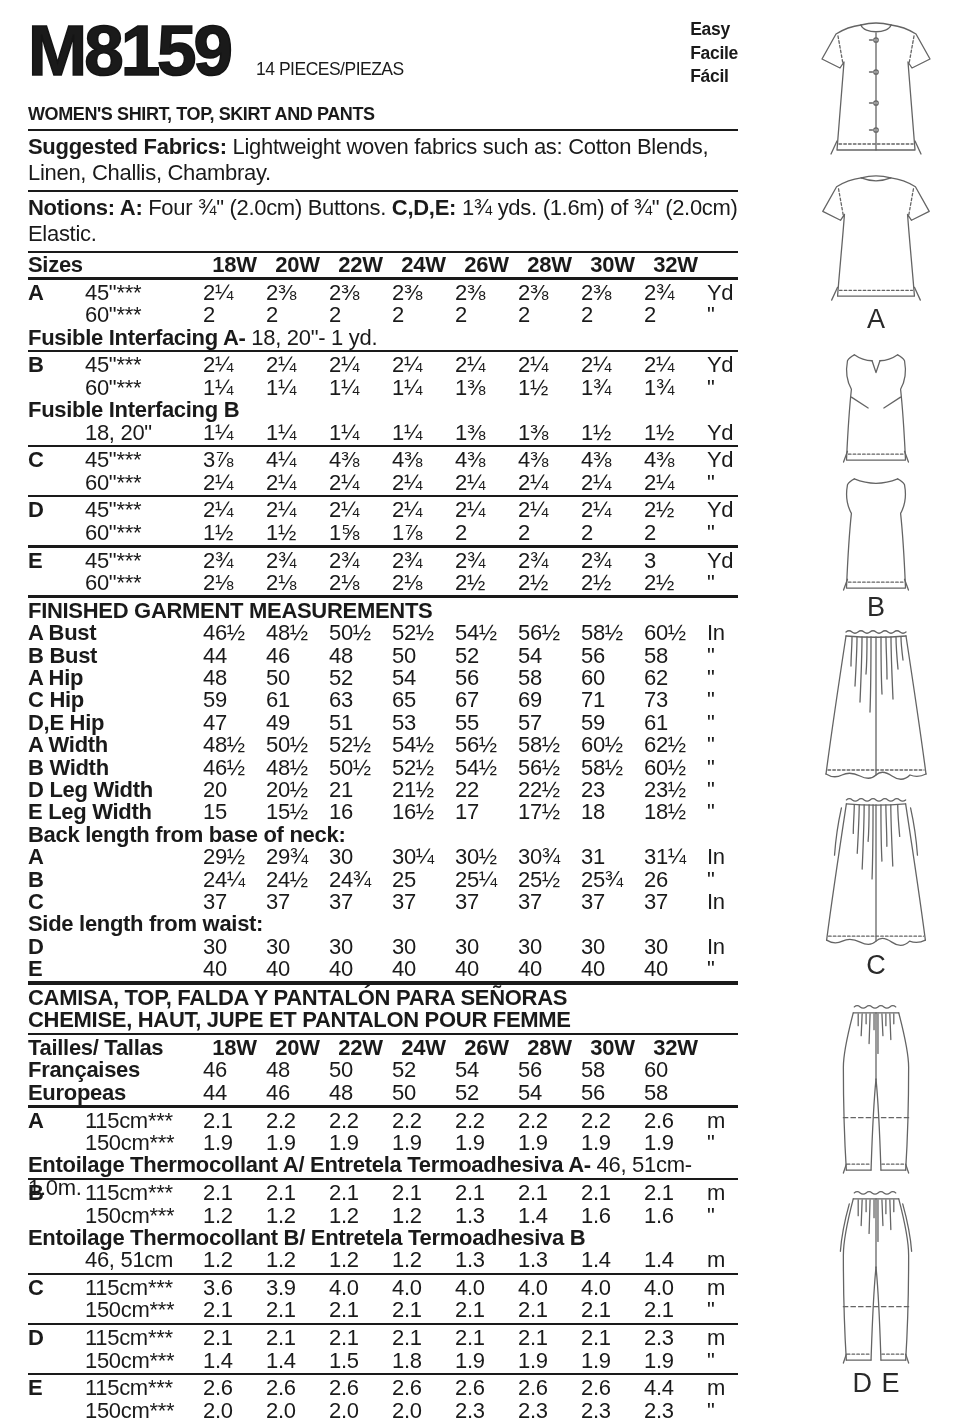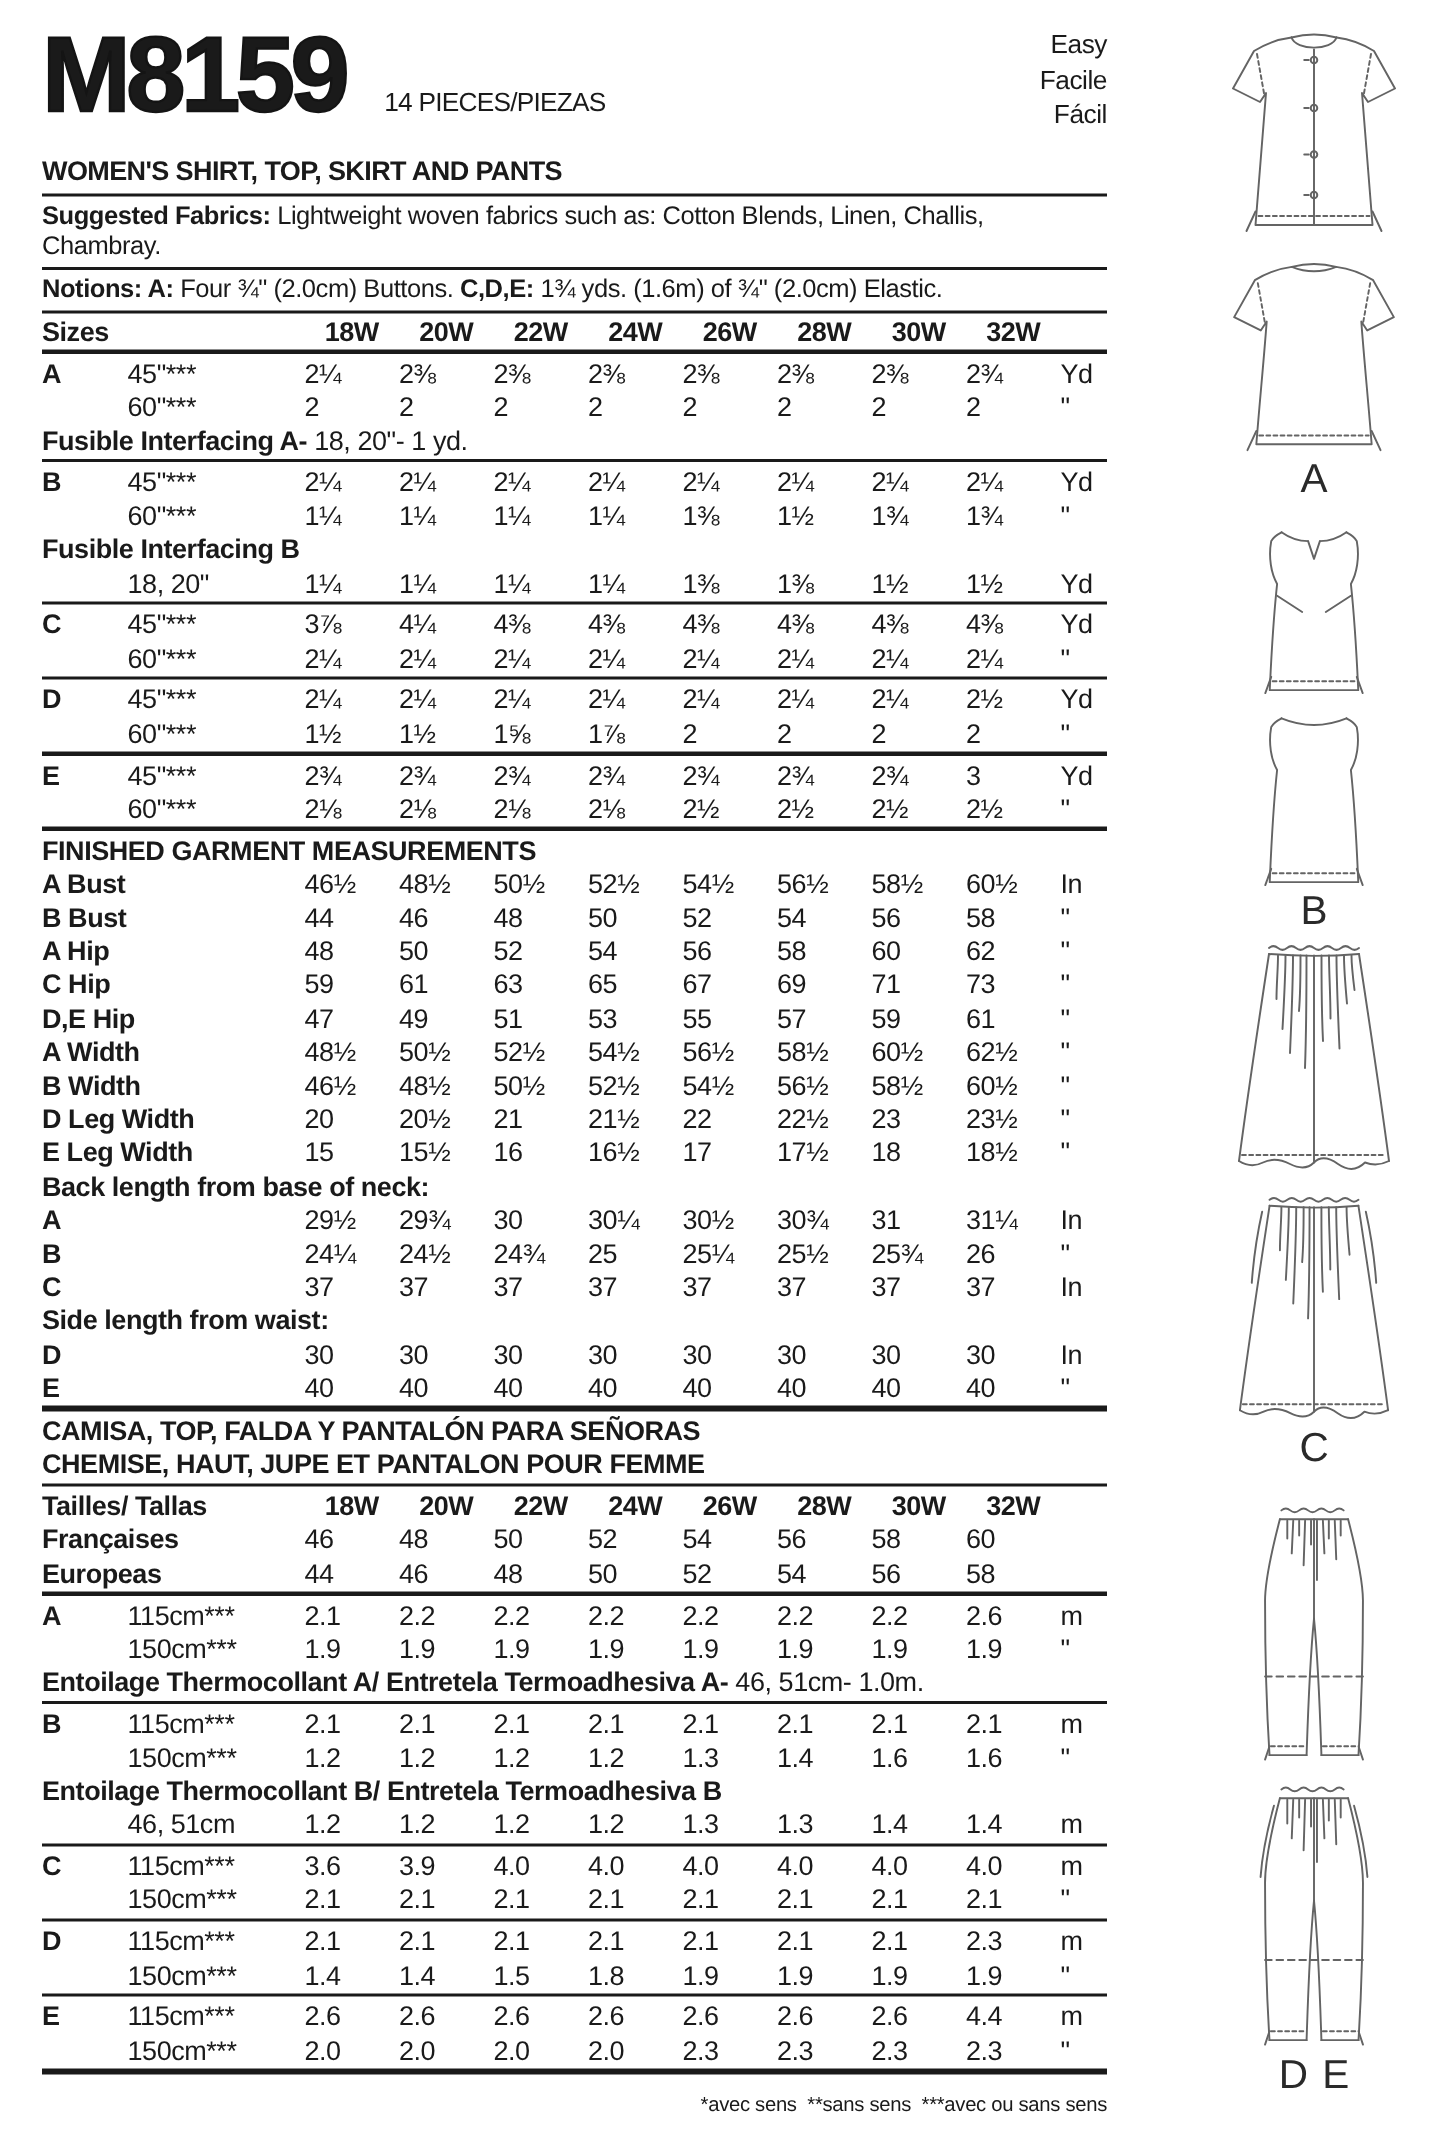--- a/index.html
+++ b/index.html
@@ -9,28 +9,28 @@
     overflow:hidden;
   }
   .left-col{position:absolute;left:28px;top:12px;width:710px;}
   
   .masthead{position:relative;height:88px;white-space:nowrap;}
   .pattern-number{
     display:inline-block;font-size:71px;font-weight:700;letter-spacing:-3px;
     line-height:78px;-webkit-text-stroke:1.6px #141414;
   }
   .pieces{display:inline-block;font-size:17.5px;font-weight:400;letter-spacing:-0.5px;margin-left:26px;}
-  .difficulty{position:absolute;top:6px;right:0;text-align:right;font-size:17.5px;font-weight:400;line-height:23.5px;letter-spacing:-0.3px;}
+  .difficulty{position:absolute;top:6px;right:0;text-align:left;font-size:17.5px;font-weight:700;line-height:23.5px;letter-spacing:-0.3px;}
   
   .garment-title{font-size:18px;font-weight:700;letter-spacing:-0.4px;padding:4px 0 4px;border-bottom:2.2px solid #1a1a1a;}
-  .info-line{font-size:17px;padding:3px 0 4px;border-bottom:2.2px solid #1a1a1a;letter-spacing:-0.3px;white-space:pre-wrap;}
+  .info-line{font-size:22px;padding:3px 0 4px;border-bottom:2.2px solid #1a1a1a;letter-spacing:-0.3px;white-space:pre-wrap;}
   .info-line .b{font-weight:700;}
   
   #yardage-table{margin-top:1px;}
-  .trow{height:22.4px;line-height:22.4px;font-size:18px;letter-spacing:-0.3px;white-space:pre-wrap;}
+  .trow{height:22.4px;line-height:22.4px;font-size:22px;letter-spacing:-0.3px;white-space:pre-wrap;}
   .grid{display:grid;grid-template-columns:57px 118px repeat(8,63px) 1fr;}
   .c{overflow:visible;}
   .c.letter,.c.wlabel{font-weight:700;}
   .c.wlabel{grid-column:1 / 3;}
   .boldv .v{font-weight:700;text-align:center;}
   .text-row .b{font-weight:700;}
   .rule{height:2.4px;background:#1a1a1a;margin:1px 0 2px;}
   .rule.thick{height:3.4px;}
   
   .footnotes{display:flex;justify-content:space-between;align-items:flex-start;font-size:13.5px;line-height:22px;margin-top:9px;letter-spacing:-0.2px;font-weight:400;}

